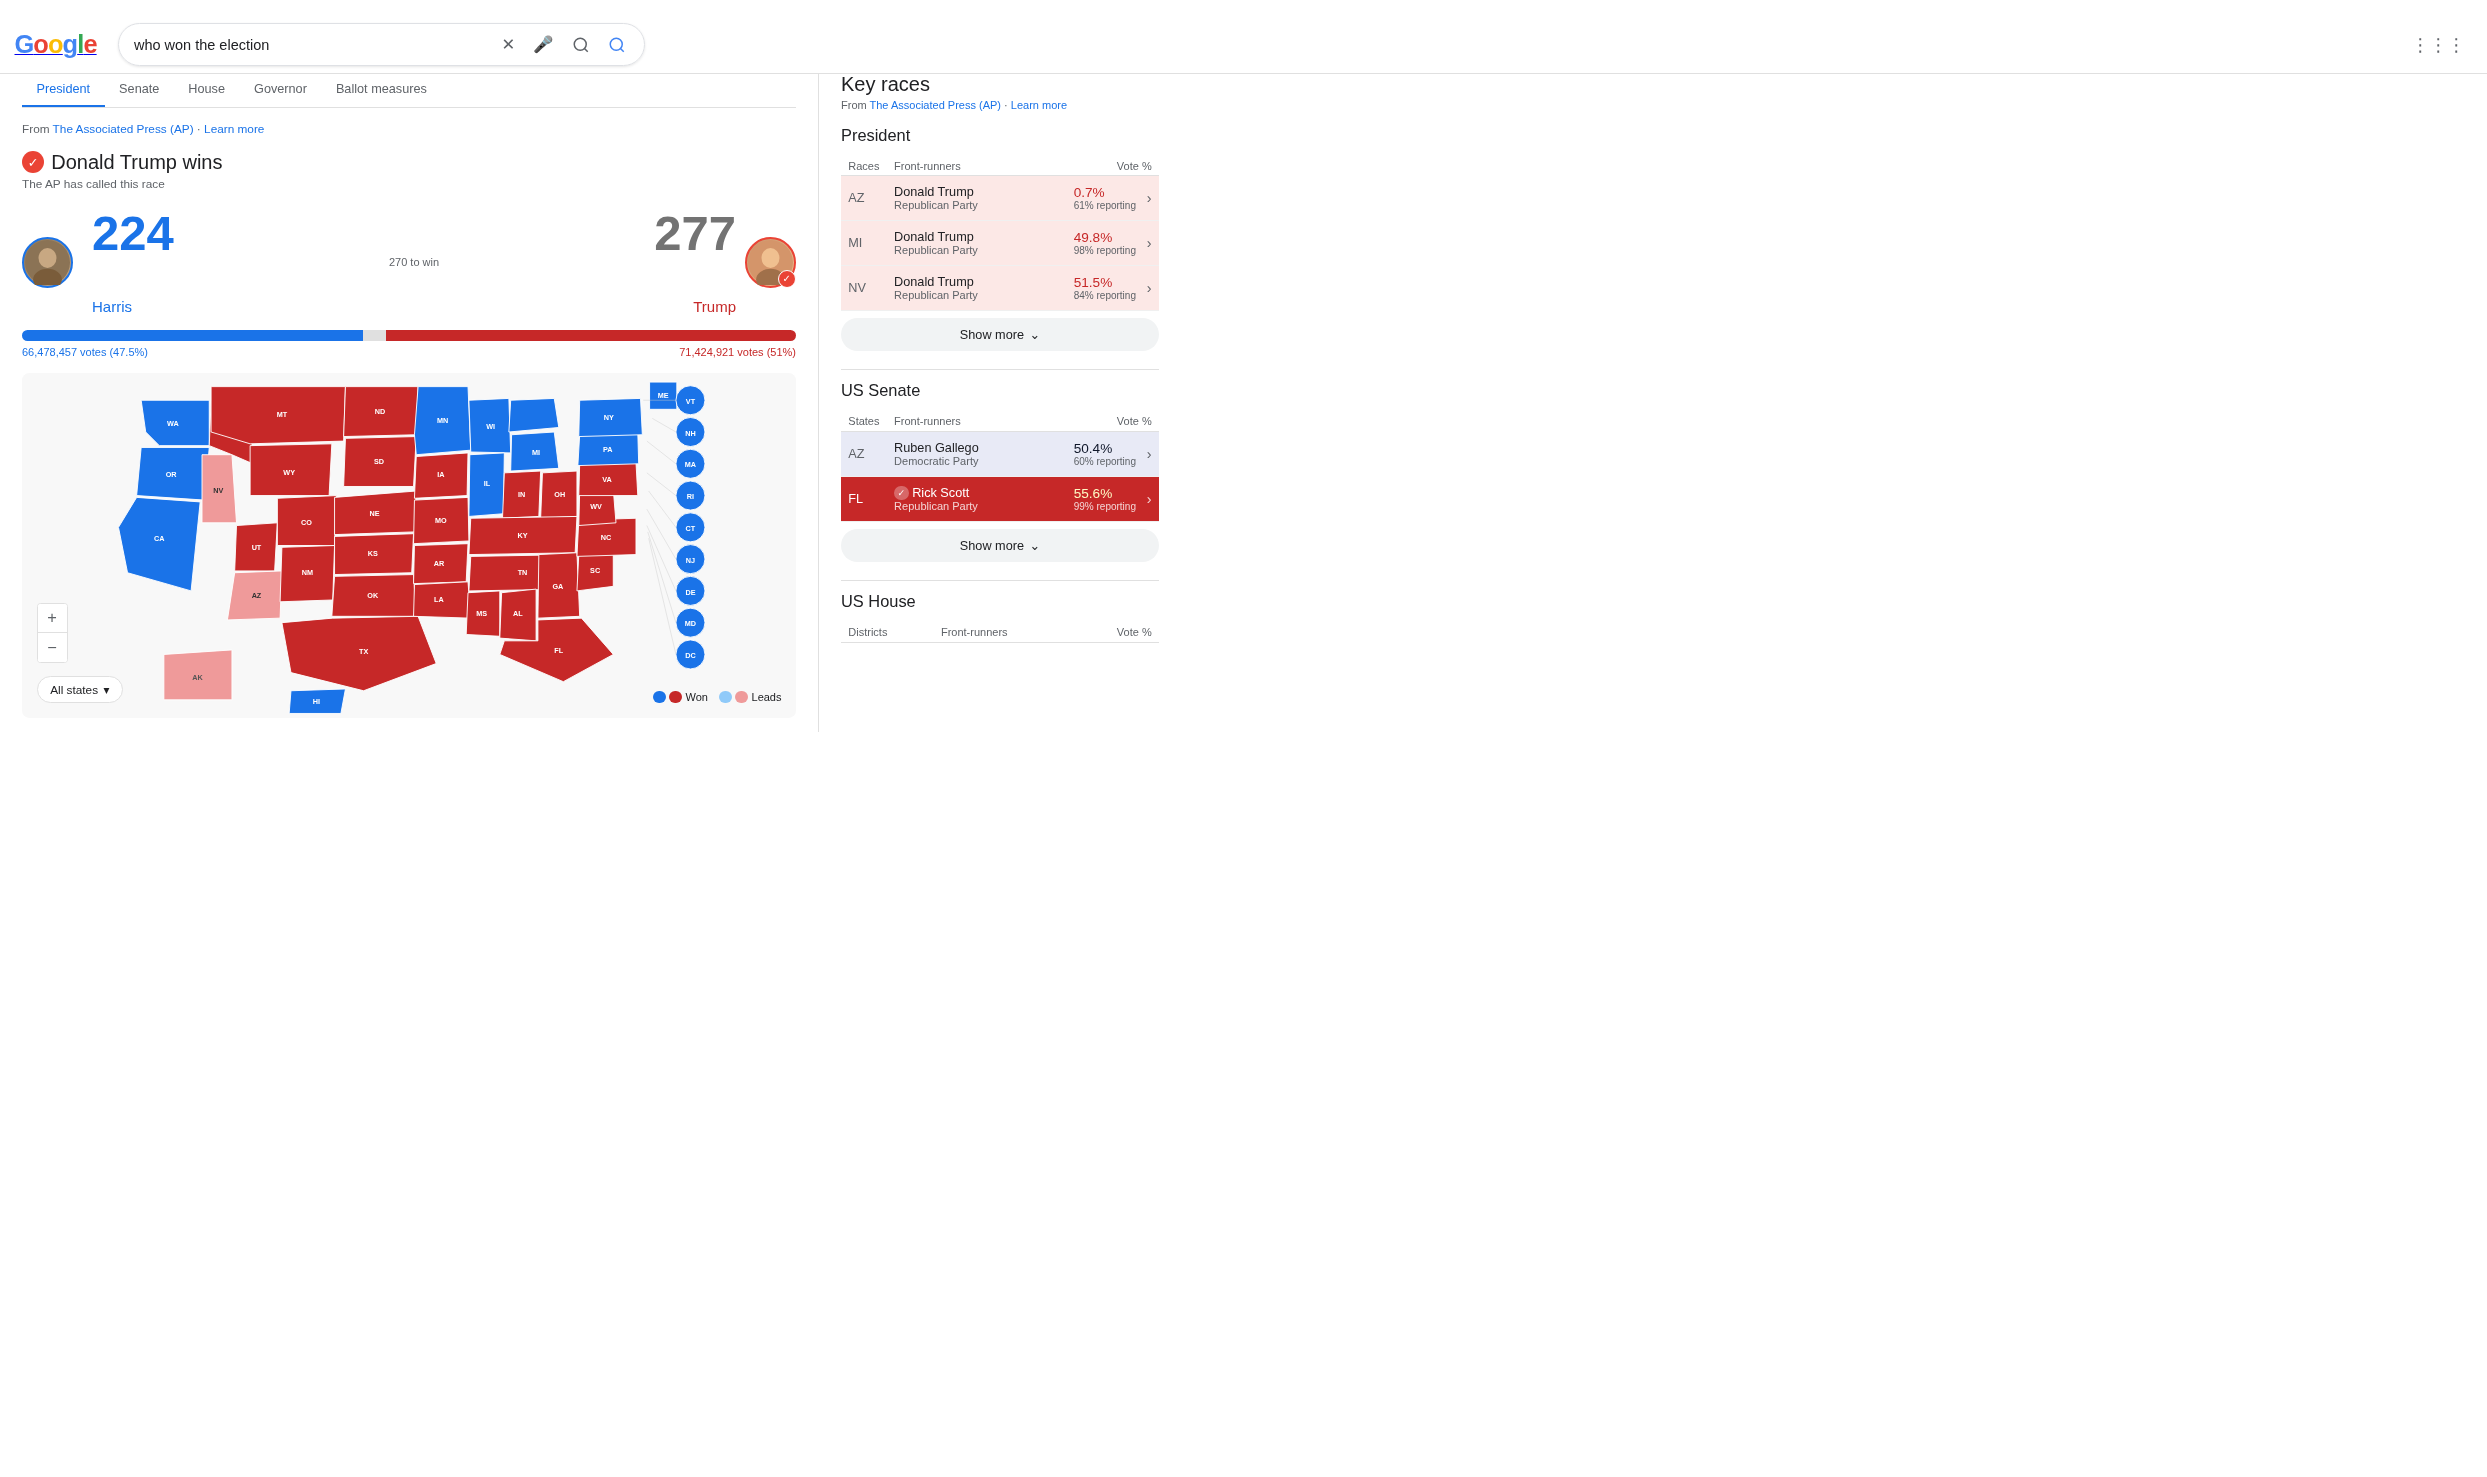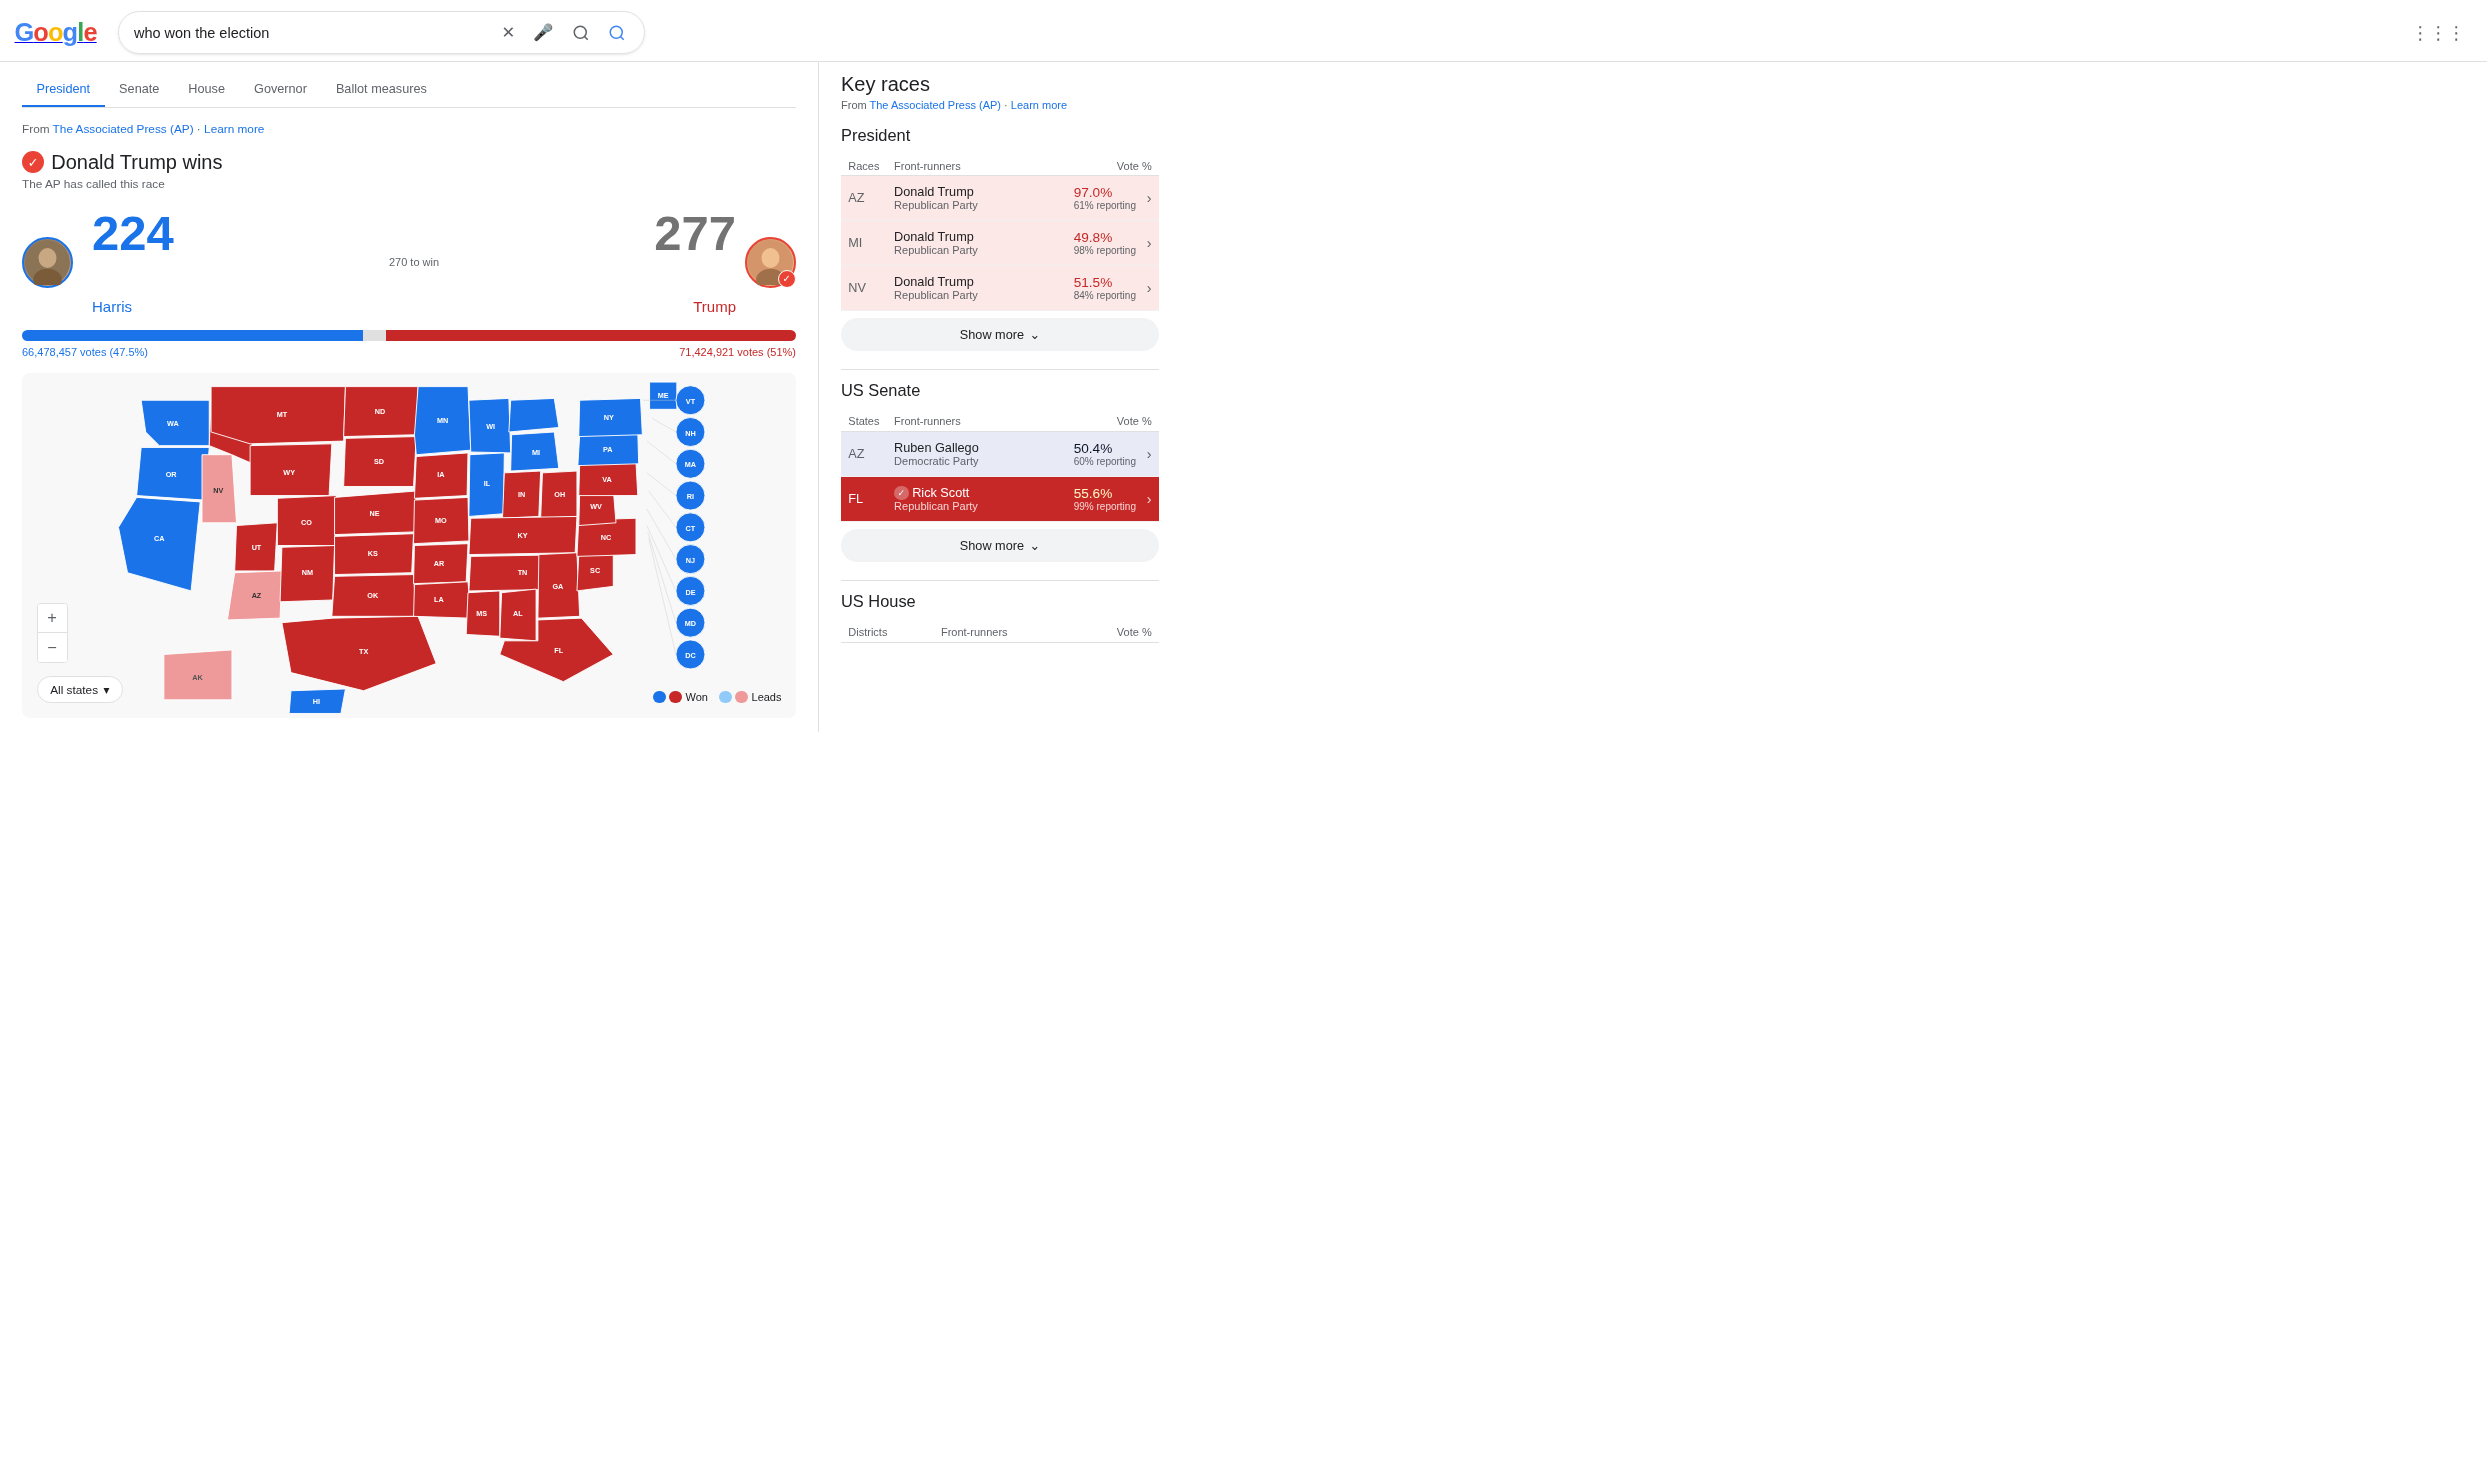--- a/index.html
+++ b/index.html
@@ -6,21 +6,21 @@
     body { font-family: Arial, sans-serif; background: #fff; color: #202124; font-size: 12.7px; }
 
     
     .header {
       display: flex;
       align-items: center;
       padding: 7.3px 14.5px;
       border-bottom: 0.9px solid #e0e0e0;
       gap: 14.5px;
       position: sticky;
-      top: 4px;
+      top: 16px;
       background: #fff;
       z-index: 100;
     }
     .google-logo {
       font-size: 25.4px;
       font-weight: bold;
       letter-spacing: -0.9px;
       text-decoration: none;
       margin-right: 7.3px;
     }
@@ -809,21 +809,21 @@
 
         <tr class="race-row-trump">
           <td class="race-state">AZ</td>
           <td>
             <div class="race-candidate-name">Donald Trump</div>
             <div class="race-candidate-party">Republican Party</div>
           </td>
           <td>
             <div class="vote-pct-cell">
               <div>
-                <div class="vote-pct-value" style="color:#c62828;">97.0%</div>
+                <div class="vote-pct-value" style="color:#c62828;">0.7%</div>
                 <div class="vote-pct-reporting">61% reporting</div>
               </div>
               <span class="race-arrow">›</span>
             </div>
           </td>
         </tr>
 
         <tr class="race-row-trump">
           <td class="race-state">MI</td>
           <td>

